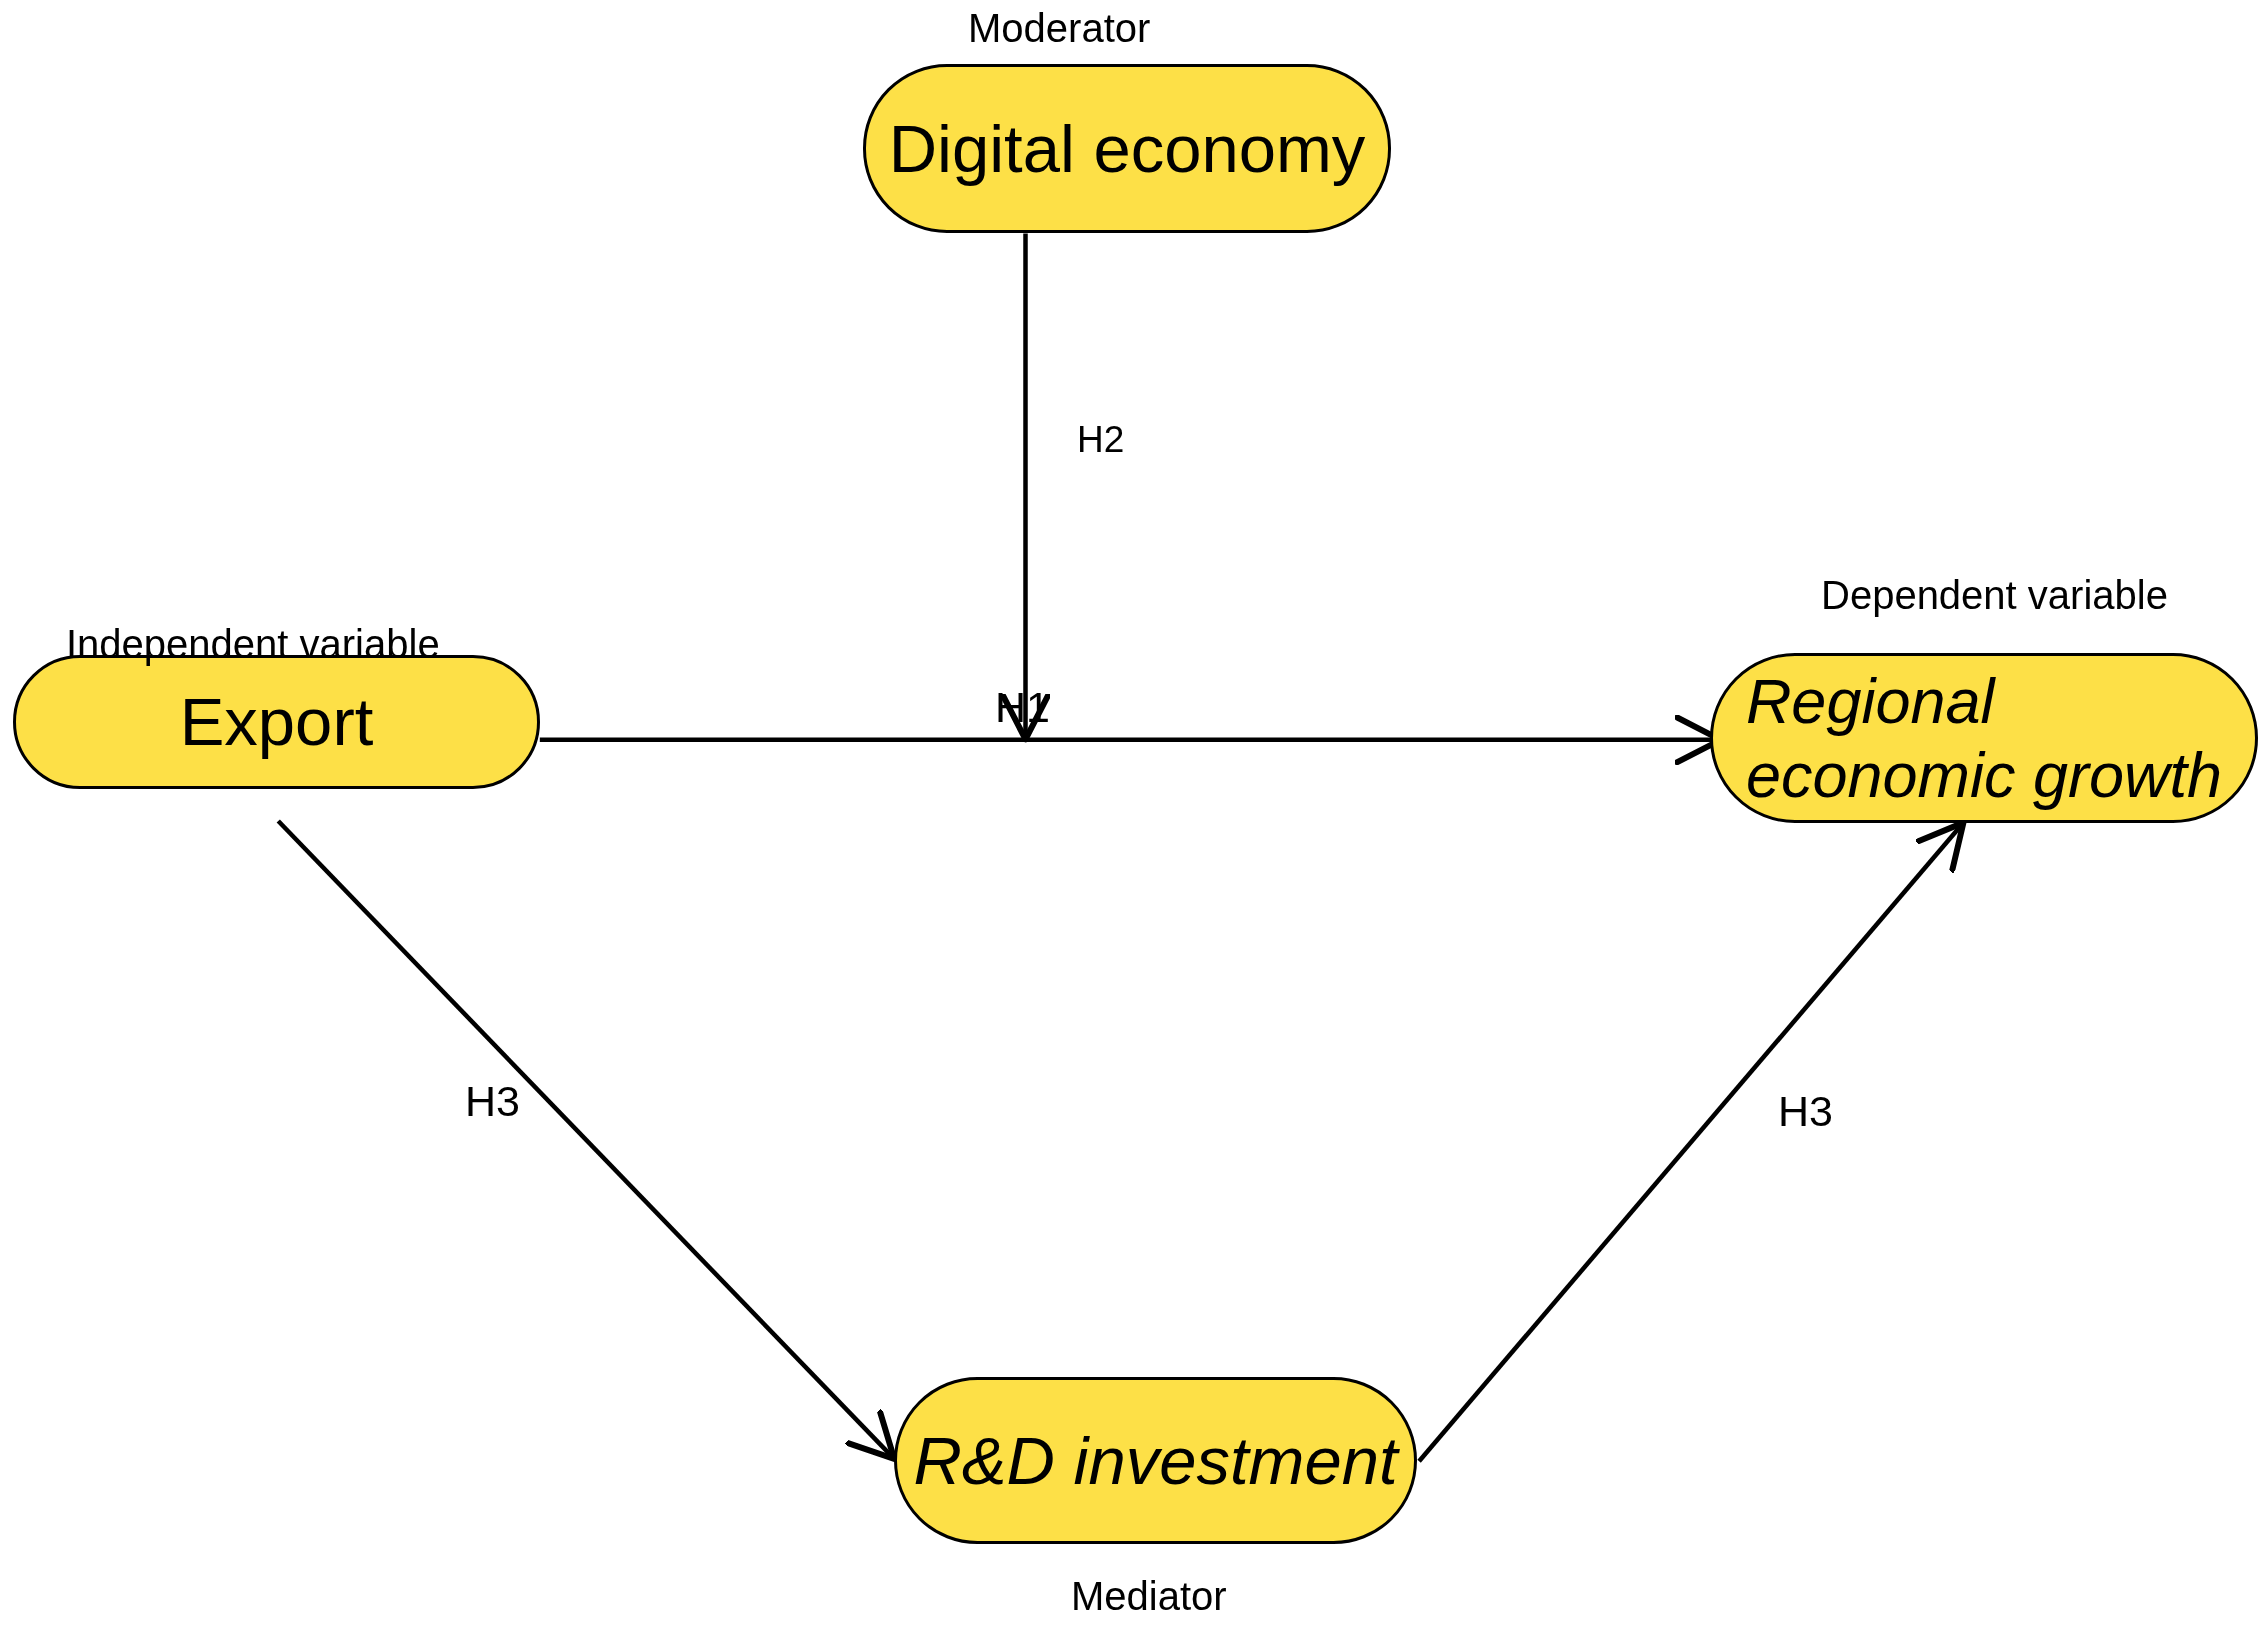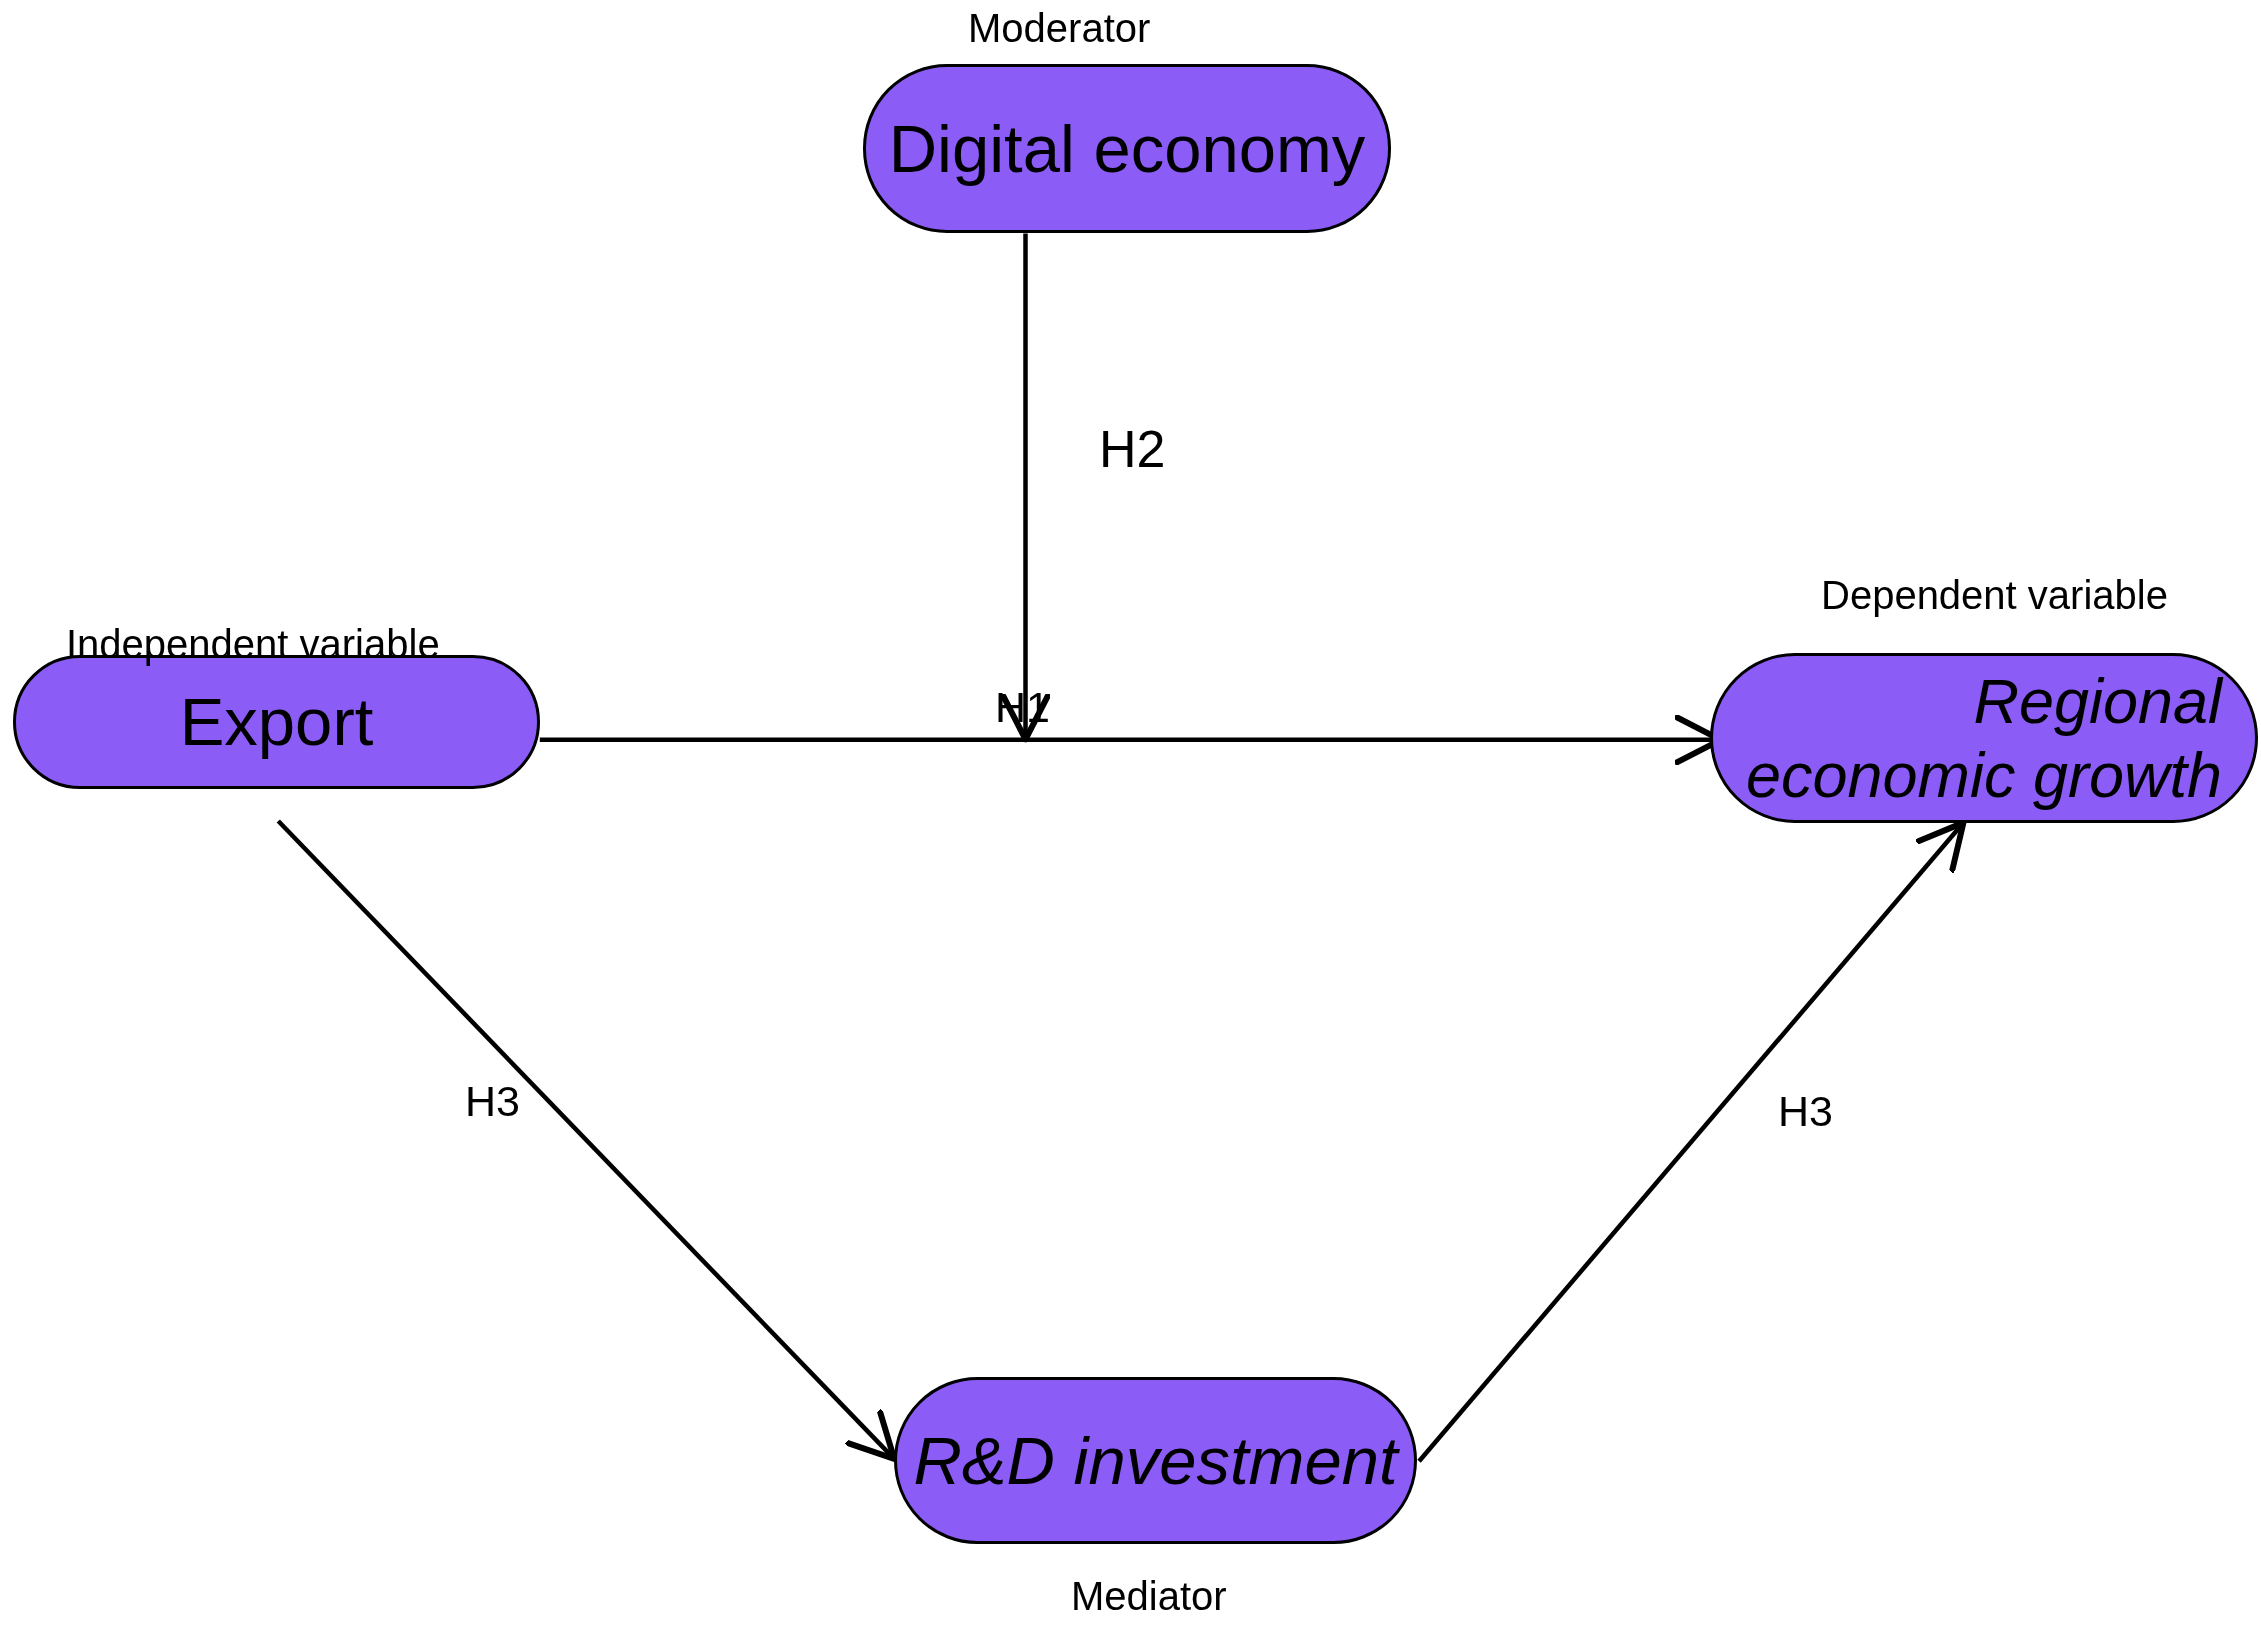--- a/index.html
+++ b/index.html
@@ -22,25 +22,25 @@
     position: absolute;
     left: 0;
     top: 0;
     width: 2261px;
     height: 1631px;
   }
   .node {
     position: absolute;
     box-sizing: border-box;
     border: 3.9px solid #000000;
-    background: #8b5cf6;
+    background: #fde047;
     display: flex;
     align-items: center;
     justify-content: center;
-    text-align: right;
+    text-align: left;
     line-height: 1.18;
     color: #000000;
     z-index: 3;
   }
   .node-label {
     display: block;
     white-space: pre-line;
   }
   .role-label {
     position: absolute;
@@ -84,21 +84,21 @@
     font-style: italic;
   }
 
   
   #label-moderator   { left: 968px; top: 6.4px;   font-size: 40px; }
   #label-independent { left: 66px;  top: 575px;  font-size: 40px; margin-top: 47px; }
   #label-dependent   { left: 1821px; top: 573px;  font-size: 40px; }
   #label-mediator    { left: 1071px; top: 1574px; font-size: 40px; }
 
   
-  #label-h2    { left: 1099px; top: 419px;  font-size: 52px; }
+  #label-h2    { left: 1077px; top: 419px;  font-size: 37px; }
   #label-h1    { left: 995px; top: 683px; font-size: 43px; }
   #label-h3-a  { left: 465px;  top: 1077px; font-size: 43px; }
   #label-h3-b  { left: 1778px; top: 1087px; font-size: 43px; }
 </style>
 </head>
 <body>
 
 <div id="canvas">
 
   <svg id="edges" viewBox="0 0 3510 2531" xmlns="http://www.w3.org/2000/svg">

